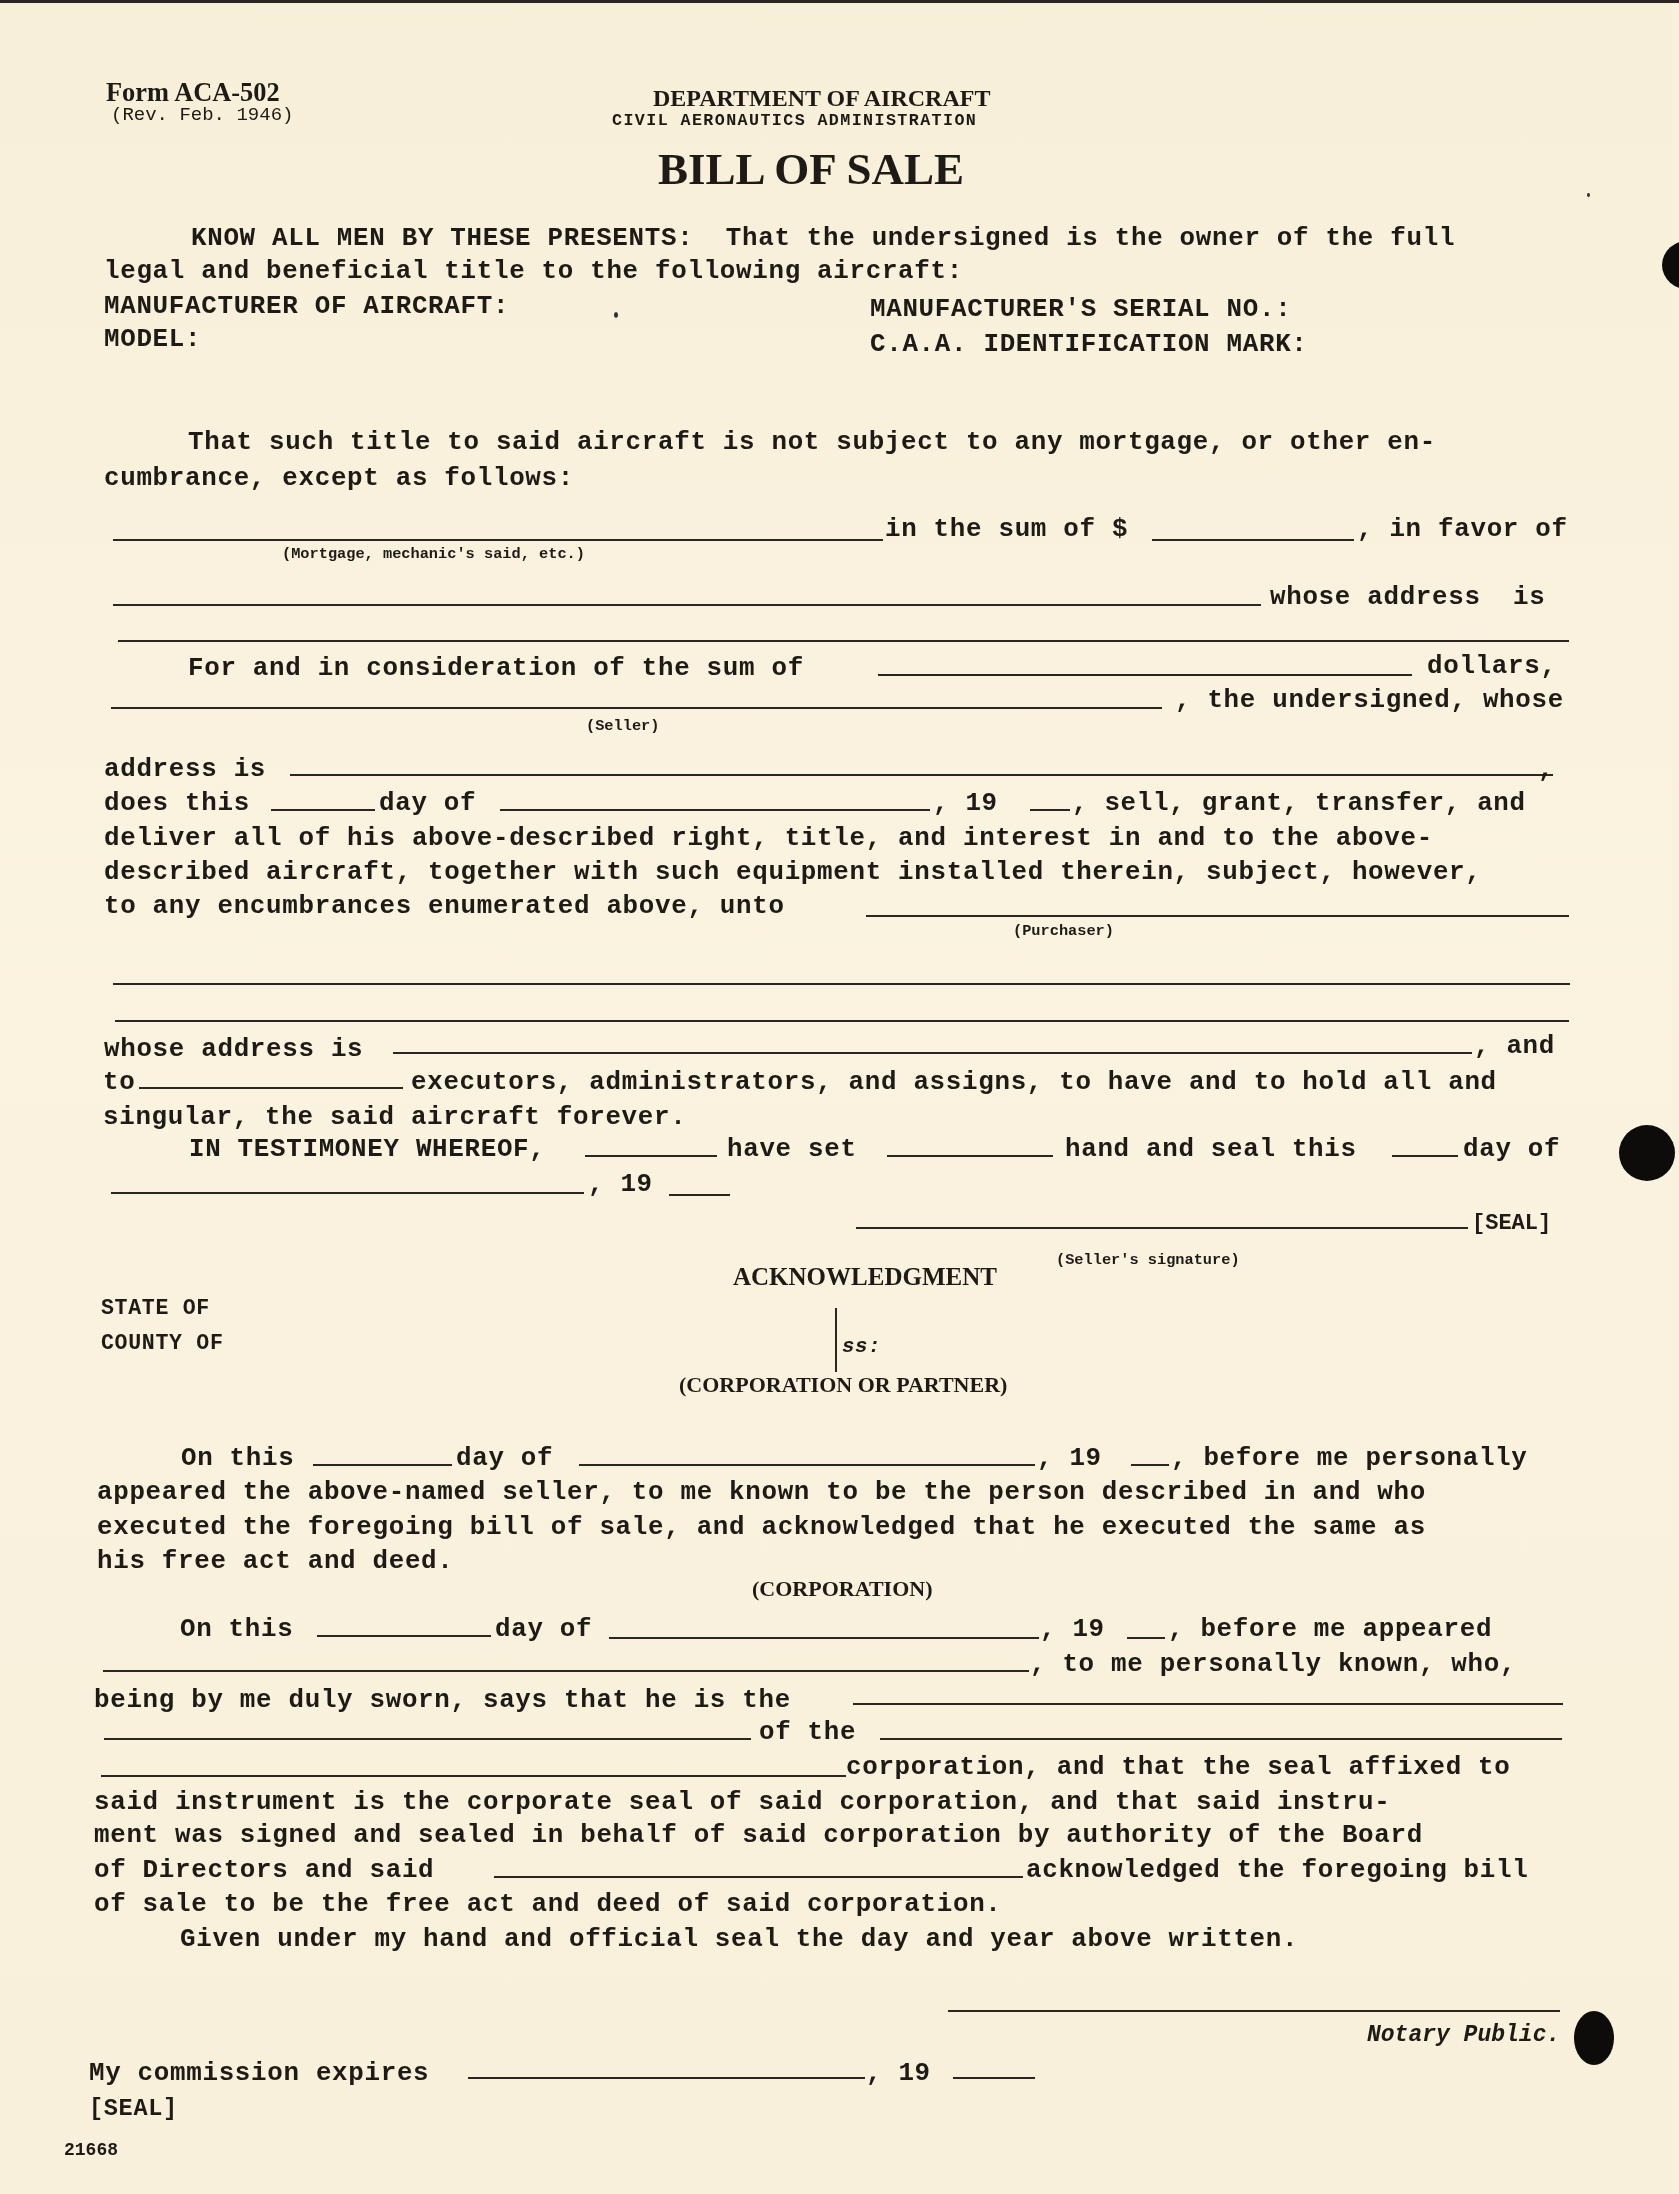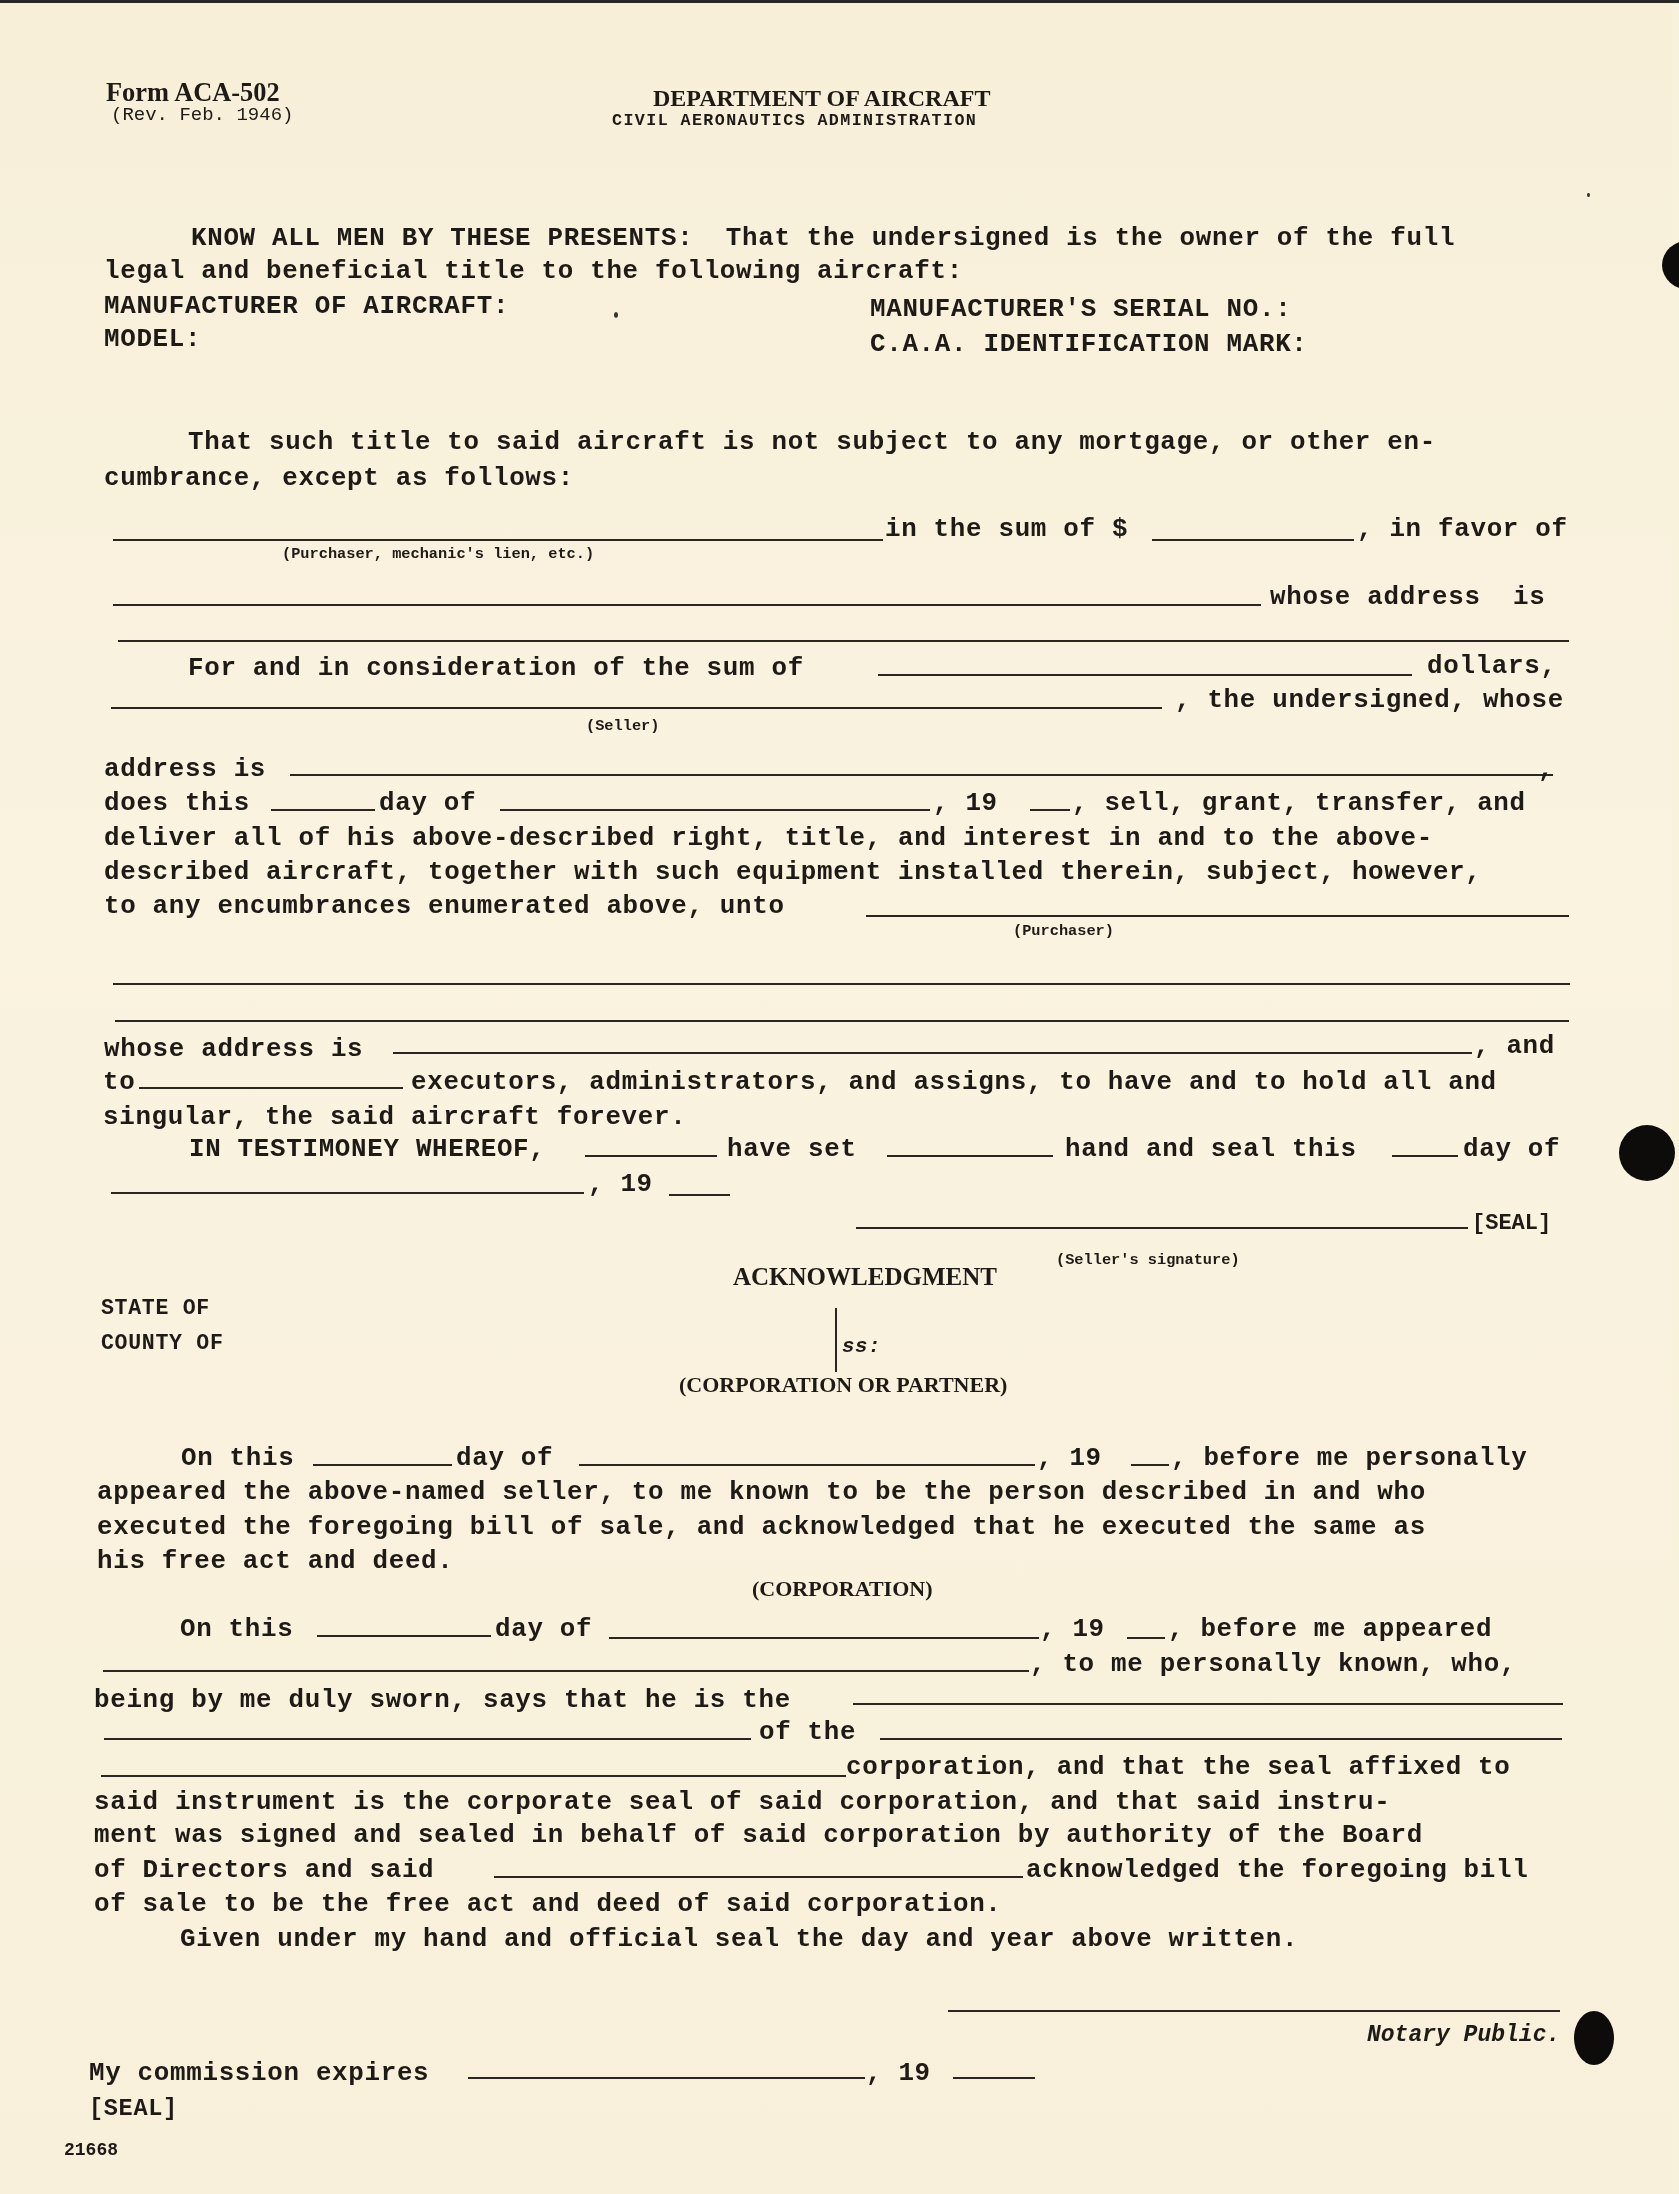--- a/index.html
+++ b/index.html
@@ -35,35 +35,36 @@
 </head>
 <body>
 
 <div class="page">
   <div class="topbar"></div>
 
   <div class="abs form-id serif" style="left:106px;top:77px;">Form ACA-502</div>
   <div class="abs form-rev" style="left:111px;top:104px;">(Rev. Feb. 1946)</div>
   <div class="abs dept" style="left:653px;top:85px;">DEPARTMENT OF AIRCRAFT</div>
   <div class="abs caa" style="left:612px;top:111px;">CIVIL AERONAUTICS ADMINISTRATION</div>
+  <div class="abs title" style="left:658px;top:143px;">BILL OF SALE</div>
 
   <div class="abs body-text" style="left:191px;top:221px;">KNOW ALL MEN BY THESE PRESENTS:  That the undersigned is the owner of the full</div>
   <div class="abs body-text" style="left:104px;top:254px;">legal and beneficial title to the following aircraft:</div>
   <div class="abs body-text" style="left:104px;top:289px;">MANUFACTURER OF AIRCRAFT:</div>
   <div class="abs body-text" style="left:870px;top:292px;">MANUFACTURER'S SERIAL NO.:</div>
   <div class="abs body-text" style="left:104px;top:322px;">MODEL:</div>
   <div class="abs body-text" style="left:870px;top:327px;">C.A.A. IDENTIFICATION MARK:</div>
 
   <div class="abs body-text" style="left:188px;top:425px;">That such title to said aircraft is not subject to any mortgage, or other en-</div>
   <div class="abs body-text" style="left:104px;top:461px;">cumbrance, except as follows:</div>
   <div class="blank" style="left:113px;top:539px;width:770px;"></div>
   <div class="abs body-text" style="left:885px;top:512px;">in the sum of $</div>
   <div class="blank" style="left:1152px;top:539px;width:202px;"></div>
   <div class="abs body-text" style="left:1357px;top:512px;">, in favor of</div>
-  <div class="abs caption" style="left:282px;top:545px;">(Purchaser, mechanic's lien, etc.)</div>
+  <div class="abs caption" style="left:282px;top:545px;">(Mortgage, mechanic's said, etc.)</div>
   <div class="blank" style="left:113px;top:604px;width:1148px;"></div>
   <div class="abs body-text" style="left:1270px;top:580px;">whose address  is</div>
   <div class="blank" style="left:118px;top:640px;width:1451px;"></div>
 
   <div class="abs body-text" style="left:188px;top:651px;">For and in consideration of the sum of</div>
   <div class="blank" style="left:878px;top:674px;width:534px;"></div>
   <div class="abs body-text" style="left:1427px;top:649px;">dollars,</div>
   <div class="blank" style="left:111px;top:707px;width:1051px;"></div>
   <div class="abs body-text" style="left:1175px;top:683px;">, the undersigned, whose</div>
   <div class="abs caption" style="left:586px;top:717px;">(Seller)</div>

